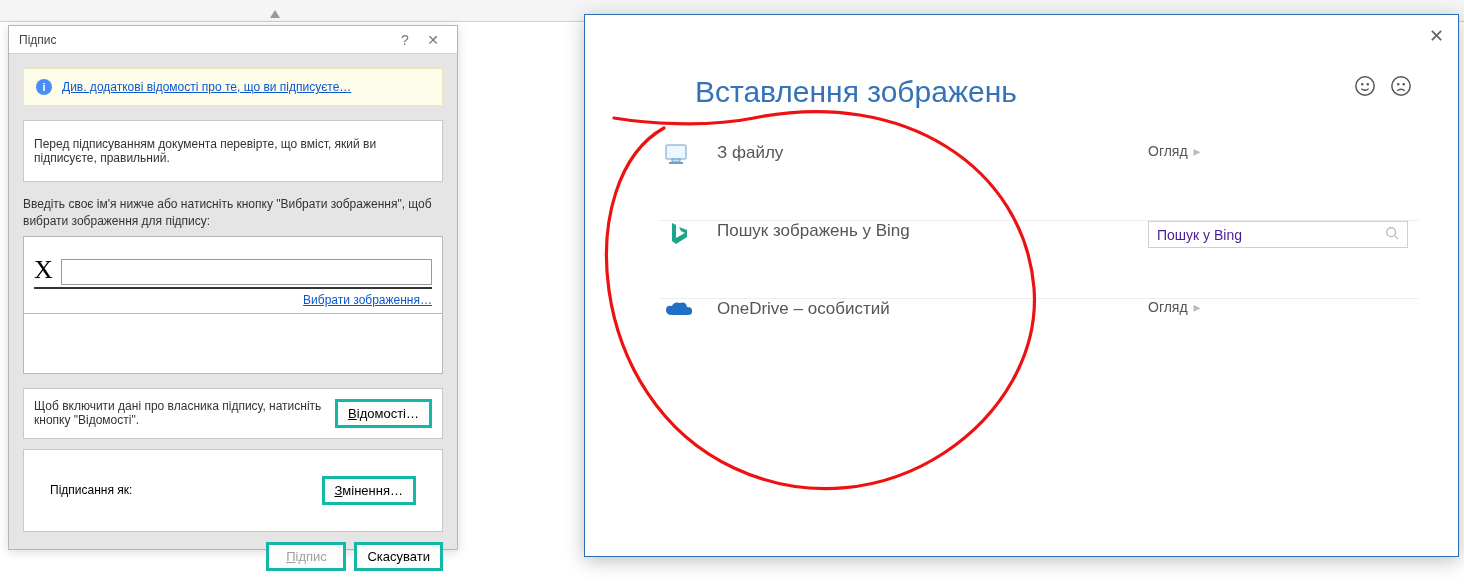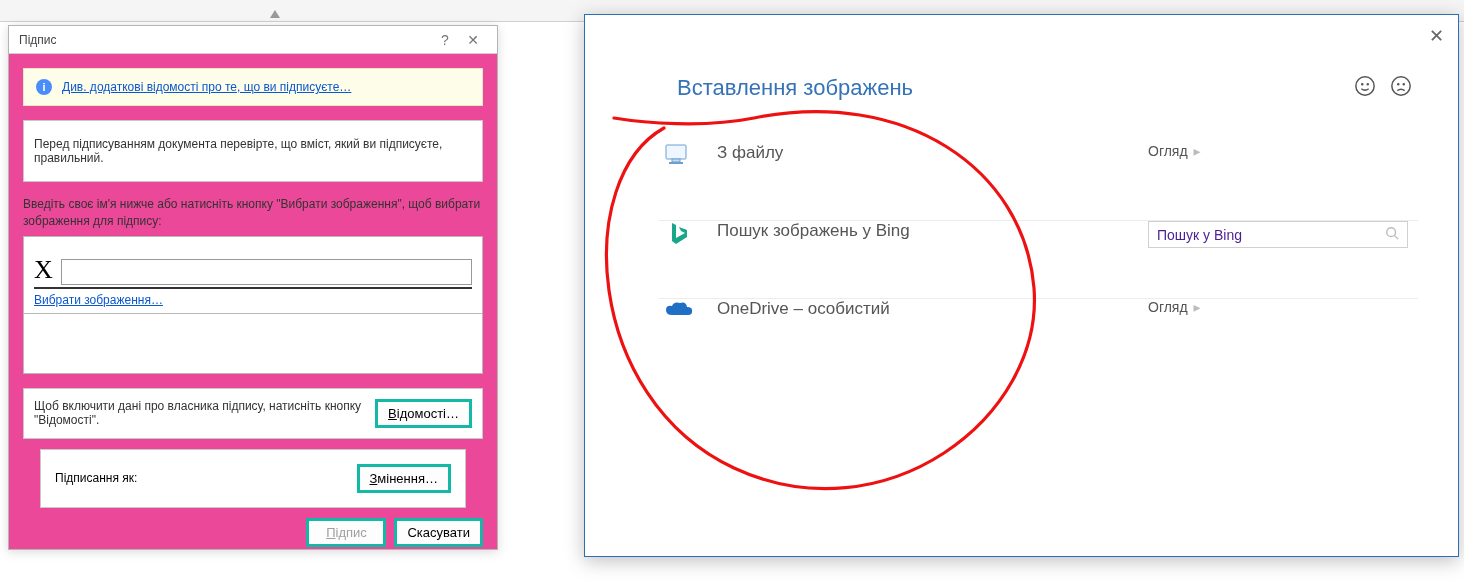--- a/index.html
+++ b/index.html
@@ -34,23 +34,23 @@
     border-left: 5px solid transparent;
     border-right: 5px solid transparent;
     border-bottom: 8px solid #999;
   }
 
   
   .sig-dialog {
     position: absolute;
     left: 8px;
     top: 25px;
-    width: 490px;
+    width: 450px;
     height: 525px;
-    background: #ec4899;
+    background: #e5e5e5;
     border: 1px solid #b5b5b5;
     box-shadow: 0 2px 10px rgba(0,0,0,.15);
   }
   .sig-titlebar {
     height: 28px;
     background: #fff;
     border-bottom: 1px solid #d0d0d0;
     display: flex;
     align-items: center;
     padding: 0 10px;
@@ -100,41 +100,41 @@
   .sig-line {
     display:flex; align-items: flex-end; gap:8px;
     border-bottom: 2px solid #333;
     padding-bottom: 2px;
   }
   .sig-X { font-size: 26px; font-family: Georgia, serif; }
   .sig-input {
     flex:1; border:1px solid #999; height:26px; background:#fff;
   }
   .sig-select-img {
-    margin-top:4px;
+    text-align: right; margin-top:4px;
   }
   .sig-select-img a { color:#0b57d0; text-decoration: underline; }
 
   .sig-blank {
     margin: 0 14px 14px;
     background:#fff; border:1px solid #b8b8b8; border-top:none;
     height:60px;
   }
 
   .sig-owner {
     margin: 0 14px 10px;
     background:#fff; border:1px solid #c8c8c8;
     padding:10px; display:flex; align-items:center;
   }
   .sig-owner .txt { flex:1; color:#333; }
 
   .sig-signer {
-    margin: 0 31px 10px;
+    margin: 0 14px 10px;
     background:#fff; border:1px solid #c8c8c8;
-    padding:14px; display:flex; align-items:center;
+    padding:26px; display:flex; align-items:center;
   }
 
   .win-btn {
     background:#fdfdfd; border:3px solid #14b8a6;
     padding: 4px 10px; font-size:13px; min-width:80px;
   }
   .win-btn[disabled] { color:#a0a0a0; }
 
   .sig-footer {
     margin: 10px 14px 0;
@@ -153,22 +153,22 @@
     box-shadow: 0 4px 18px rgba(0,0,0,.25);
   }
   .img-close {
     position:absolute; right:14px; top:10px; font-size:18px; color:#666;
   }
   .img-faces {
     position:absolute; right:46px; top:60px; display:flex; gap:14px;
     color:#555; font-size:20px;
   }
   .img-title {
-    position:absolute; left:92px; top:60px;
-    font-size:22px; color:#3573b6; font-weight:300;
+    position:absolute; left:110px; top:60px;
+    font-size:30px; color:#3573b6; font-weight:300;
   }
 
   .img-row {
     position:absolute; left:74px; right:40px;
     height:78px; border-bottom:1px solid #ececec;
     display:flex; align-items:flex-start;
   }
   .row1 { top: 128px; }
   .row2 { top: 206px; }
   .row3 { top: 284px; border-bottom:none; }

